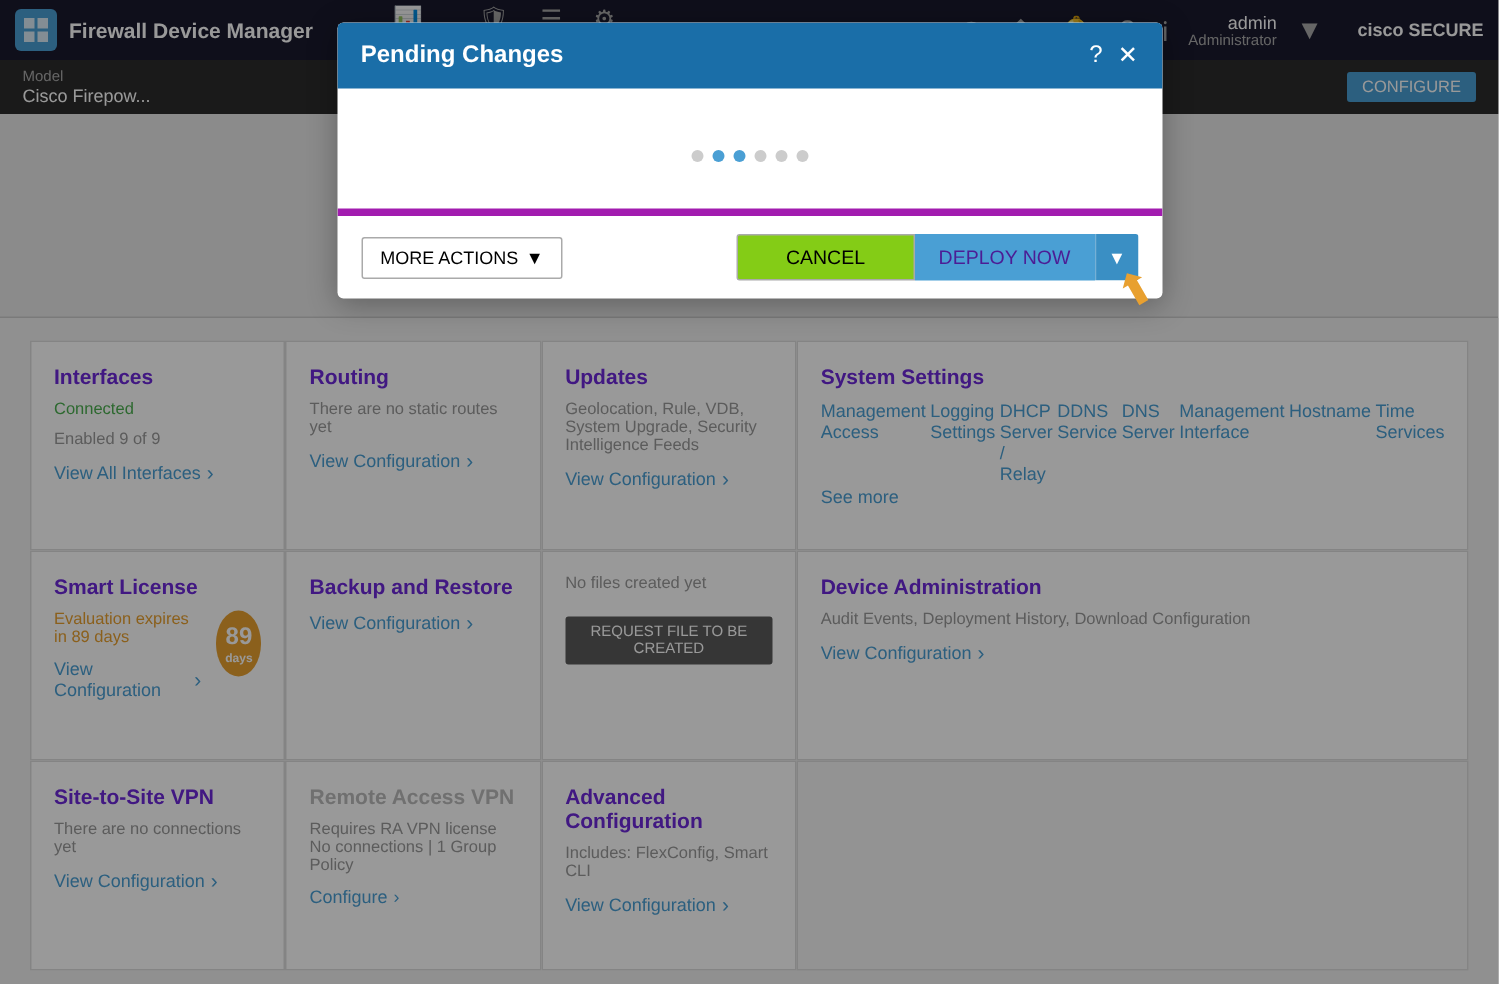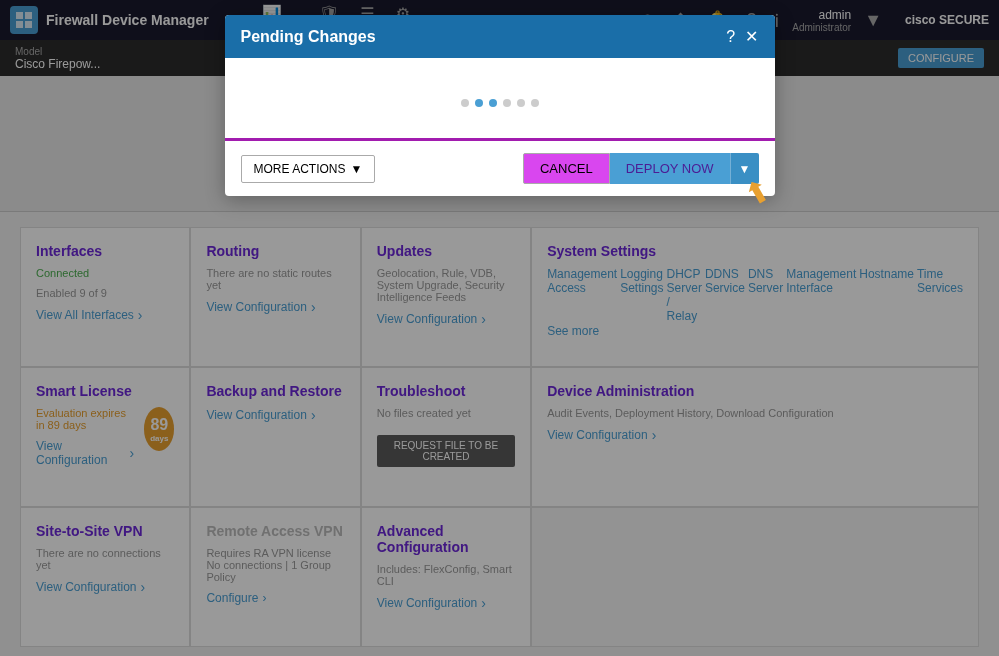--- a/index.html
+++ b/index.html
@@ -192,29 +192,29 @@
     .dot {
       width: 8px; height: 8px; border-radius: 50%;
       background: #ccc;
     }
     .dot.active { background: #4a9fd4; }
     .modal-footer {
       display: flex;
       justify-content: space-between;
       align-items: center;
       padding: 12px 16px;
-      border-top: 3px solid #a21caf;
+      border-top: 5px solid #a21caf;
     }
     .more-actions-btn {
       background: white; border: 1px solid #aaa; padding: 6px 12px;
       font-size: 12px; cursor: pointer; display: flex; align-items: center; gap: 5px; border-radius: 2px;
     }
     .modal-right-btns { display: flex; gap: 0; }
     .cancel-btn {
-      background: #d946ef; border: 1px solid #aaa; padding: 7px 16px;
+      background: #84cc16; border: 1px solid #aaa; padding: 7px 32px;
       font-size: 13px; cursor: pointer; border-radius: 2px 0 0 2px;
     }
     .deploy-btn {
       background: #4a9fd4; color: #4c1d95; border: none; padding: 7px 16px;
       font-size: 13px; cursor: pointer; border-radius: 0;
     }
     .deploy-dropdown-btn {
       background: #3a8fc4; color: white; border: none; border-left: 1px solid rgba(255,255,255,0.3);
       padding: 7px 8px; cursor: pointer; border-radius: 0 2px 2px 0; font-size: 12px;
     }
@@ -382,21 +382,20 @@
 
   <div class="dash-card">
     <h3>Backup and Restore</h3>
     <div class="view-link">
       <span>View Configuration</span>
       <span class="arrow">›</span>
     </div>
   </div>
 
   <div class="dash-card">
-    <h3>Troubleshoot</h3>
     <div class="subtitle">No files created yet</div>
     <button class="request-btn">REQUEST FILE TO BE CREATED</button>
   </div>
 
   <div class="dash-card">
     <h3>Device Administration</h3>
     <div class="subtitle">Audit Events, Deployment History, Download Configuration</div>
     <div class="view-link">
       <span>View Configuration</span>
       <span class="arrow">›</span>

